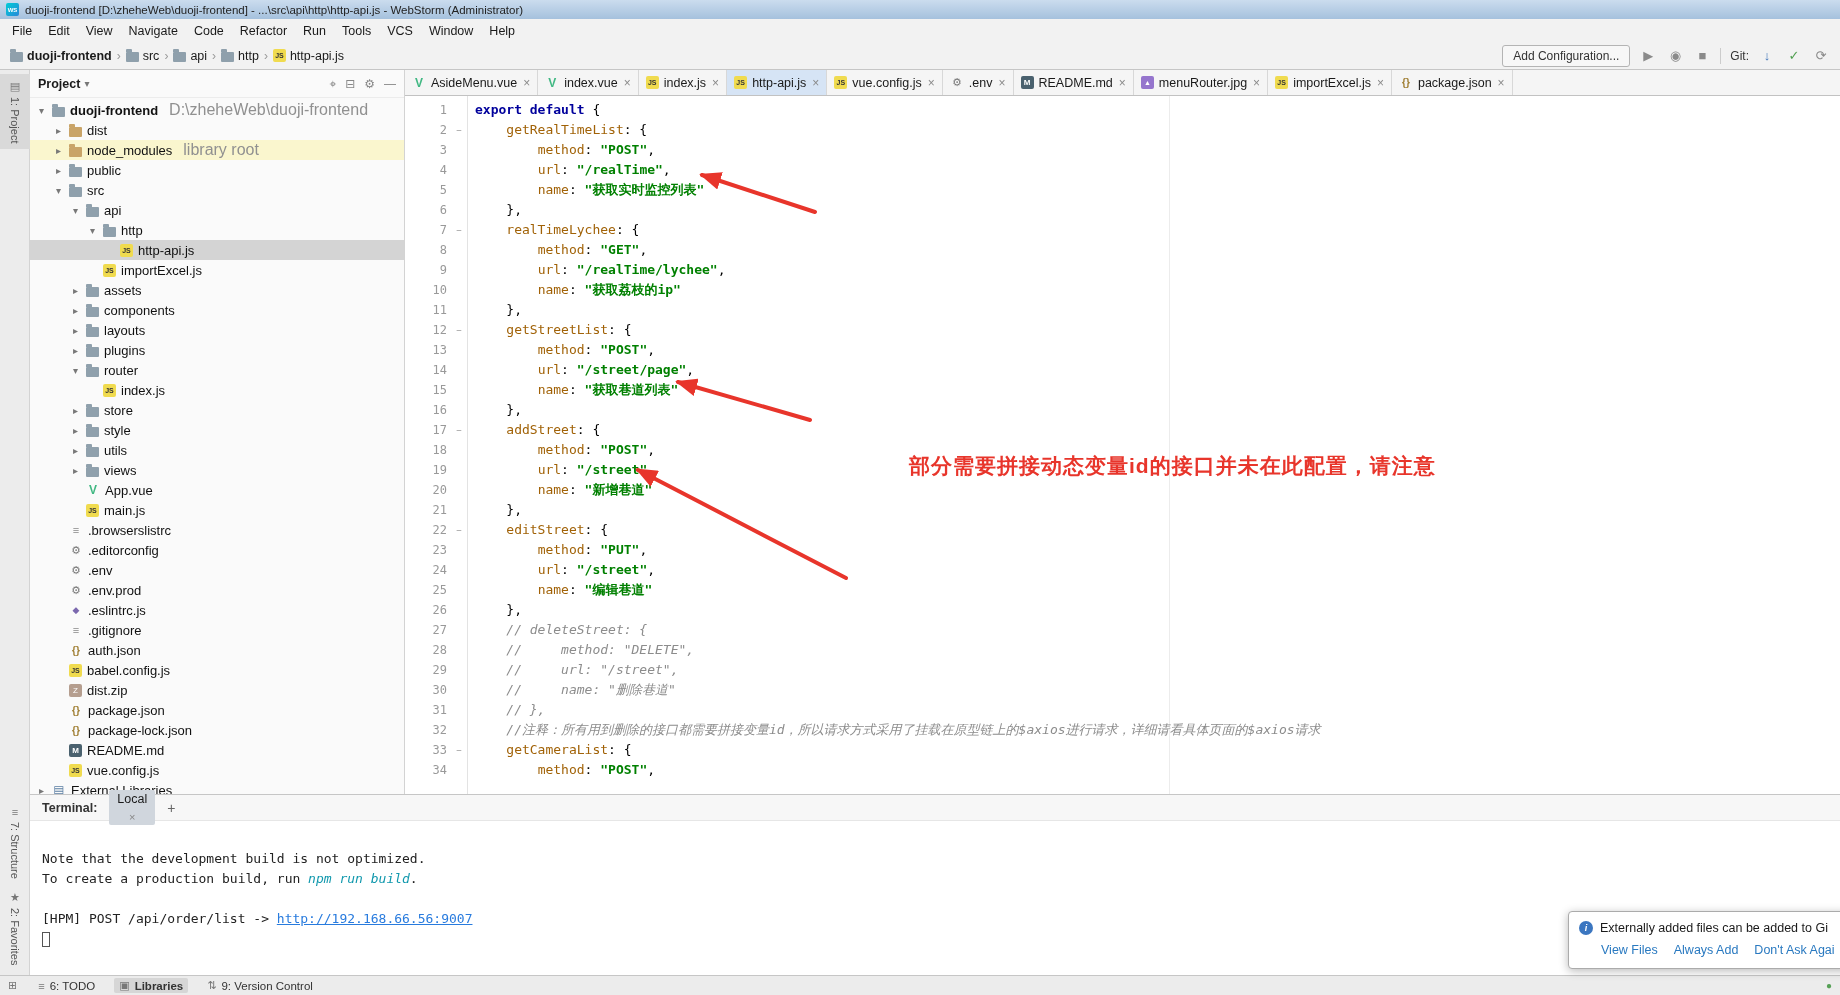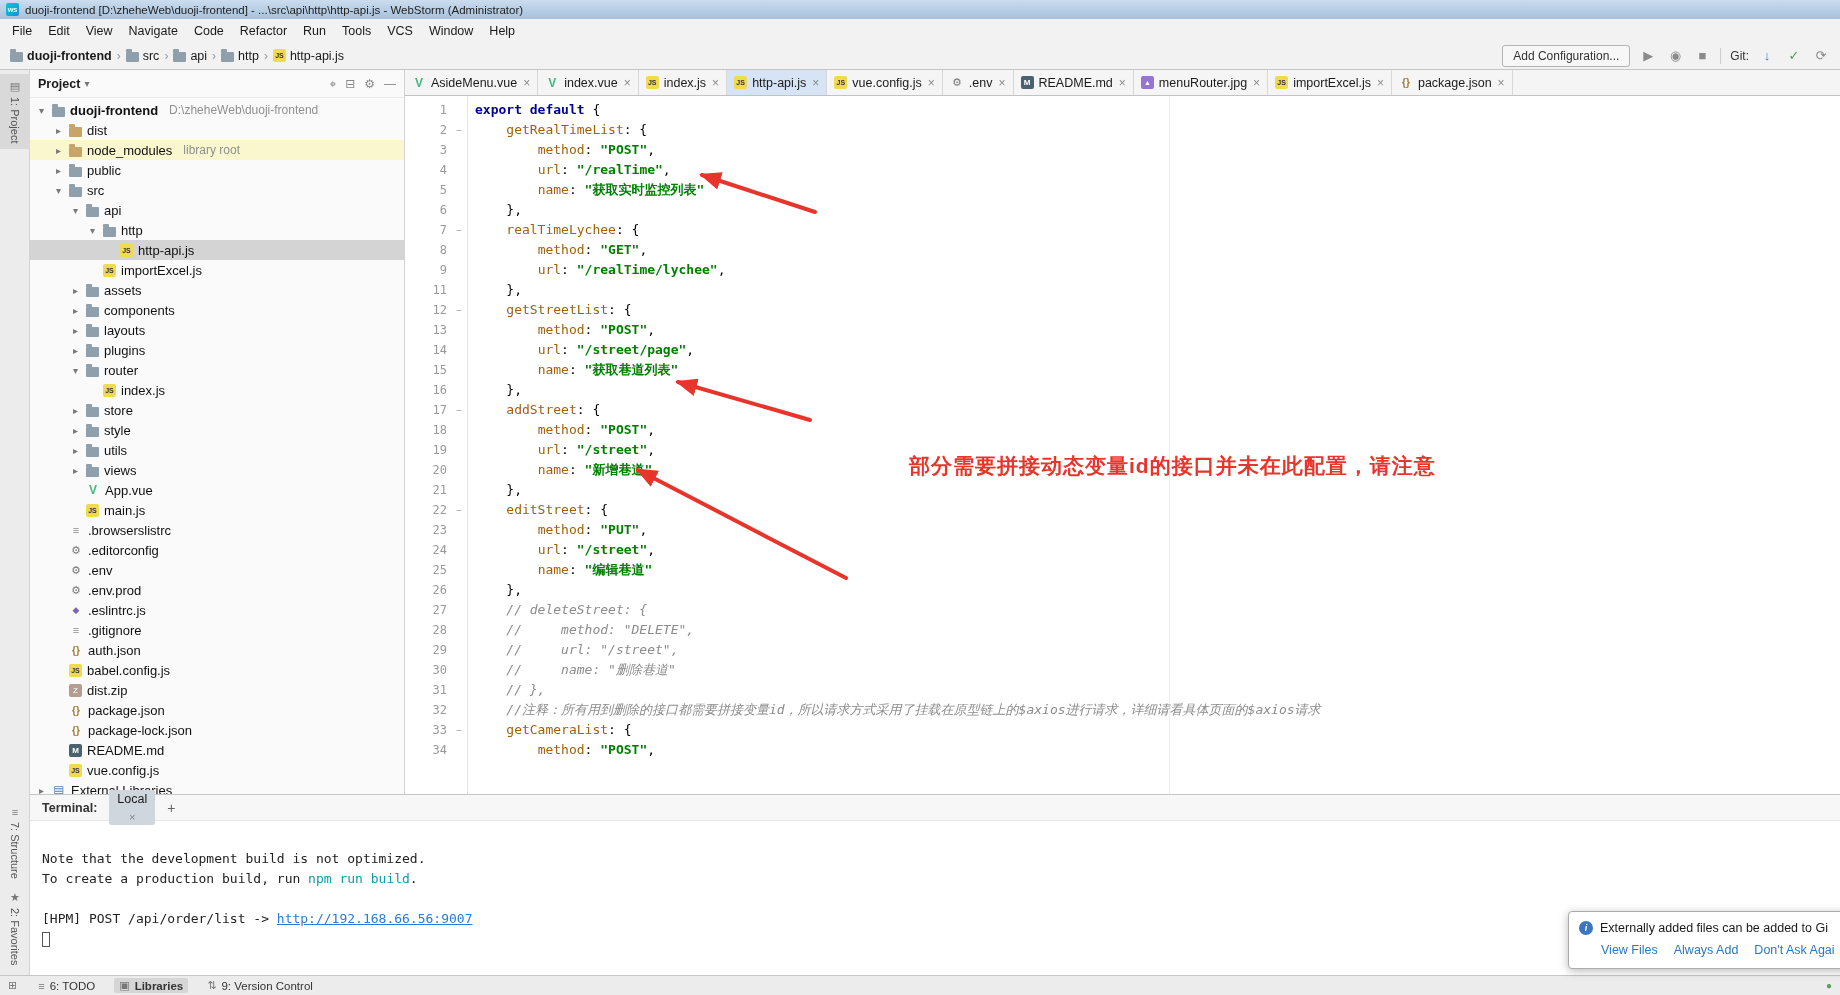--- a/index.html
+++ b/index.html
@@ -51,21 +51,21 @@
   .panel-caret { color:#777; font-size:10px; }
   .panel-icons { margin-left:auto; display:flex; gap:9px; }
   .ph-icon { color:#878787; font-size:12px; }
   .tree { padding-top:2px; }
   .trow { height:20px; display:flex; align-items:center; gap:5px; white-space:nowrap; }
   .trow.sel { background:#d4d4d4; }
   .trow.hl { background:#faf6ce; }
   .chev { width:11px; color:#787878; font-size:10px; flex:none; text-align:center; }
   .tlabel { font-size:13px; color:#111; }
   .tlabel.b { font-weight:bold; }
-  .tsuffix { font-size:12px; color:#909090; margin-left:6px; }
+  .tsuffix { font-size:16px; color:#909090; margin-left:6px; }
 
   
   .fi { display:inline-flex; align-items:center; justify-content:center; flex:none; width:14px; height:14px; }
   .fi-js { width:13px; height:13px; background:#f0db4f; color:#333; font-size:7px; font-weight:bold; border-radius:2px; }
   .fi-vue { color:#41b883; font-weight:bold; font-size:12px; }
   .fi-json { color:#9e7c2f; font-weight:bold; font-size:10px; }
   .fi-md { width:13px; height:13px; background:#4a616e; color:#fff; font-size:8px; font-weight:bold; border-radius:2px; }
   .fi-img { width:13px; height:13px; background:#9575cd; color:#fff; font-size:7px; border-radius:2px; }
   .fi-config { color:#777; font-size:11px; }
   .fi-text { color:#888; font-size:11px; }
@@ -108,21 +108,21 @@
   .terminal { position:absolute; left:30px; top:794px; right:0; height:181px; background:#fff; border-top:1px solid #c6c6c6; }
   .term-header { height:26px; display:flex; align-items:center; gap:12px; padding:0 12px; background:#f7f7f7;
     border-bottom:1px solid #e6e6e6; font-size:12.5px; }
   .term-title { font-weight:bold; color:#333; }
   .term-tab { display:flex; align-items:center; gap:5px; background:#d0d6dd; padding:2px 8px; border-radius:2px;flex-direction:column; }
   .term-close { color:#888; font-size:11px; }
   .term-plus { color:#666; font-size:14px; }
   .term-body { position:absolute; top:26px; left:0; right:0; bottom:0; padding:28px 0 0 12px;
     font-family:"DejaVu Sans Mono",monospace; font-size:13px; color:#222; }
   .tline { height:20px; line-height:20px; white-space:pre; }
-  .tt-cmd { color:#1098ad; }
+  .tt-cmd { color:#1098ad;font-style:italic; }
   .tt-link { color:#287bde; text-decoration:underline; }
   .cursor { display:inline-block; width:8px; height:15px; border:1px solid #555; vertical-align:middle; }
 
   
   .notif { position:absolute; left:1568px; top:911px; width:300px; height:58px; background:#fff;
     border:1px solid #ababab; border-radius:4px; box-shadow:0 2px 10px rgba(0,0,0,.28); z-index:20;
     padding:9px 10px; font-size:12.5px; }
   .notif-row1 { display:flex; align-items:center; gap:7px; white-space:nowrap; overflow:hidden; }
   .info-ic { width:14px; height:14px; flex:none; border-radius:50%; background:#3b76c0; color:#fff; font-size:9px;
     font-style:italic; font-weight:bold; display:flex; align-items:center; justify-content:center; }
@@ -476,20 +476,21 @@
       <div class="code" id="code">
           <div class="cline"><span class="gnum">1</span><span class="gfold"></span><span class="ctext"><span class="tk-k">export default</span><span class="tk-p"> {</span></span></div>
           <div class="cline"><span class="gnum">2</span><span class="gfold">−</span><span class="ctext"><span class="tk-p">    </span><span class="tk-n">getRealTimeList</span><span class="tk-p">: {</span></span></div>
           <div class="cline"><span class="gnum">3</span><span class="gfold"></span><span class="ctext"><span class="tk-p">        </span><span class="tk-n">method</span><span class="tk-p">: </span><span class="tk-s">"POST"</span><span class="tk-p">,</span></span></div>
           <div class="cline"><span class="gnum">4</span><span class="gfold"></span><span class="ctext"><span class="tk-p">        </span><span class="tk-n">url</span><span class="tk-p">: </span><span class="tk-s">"/realTime"</span><span class="tk-p">,</span></span></div>
           <div class="cline"><span class="gnum">5</span><span class="gfold"></span><span class="ctext"><span class="tk-p">        </span><span class="tk-n">name</span><span class="tk-p">: </span><span class="tk-s">"获取实时监控列表"</span></span></div>
           <div class="cline"><span class="gnum">6</span><span class="gfold"></span><span class="ctext"><span class="tk-p">    },</span></span></div>
           <div class="cline"><span class="gnum">7</span><span class="gfold">−</span><span class="ctext"><span class="tk-p">    </span><span class="tk-n">realTimeLychee</span><span class="tk-p">: {</span></span></div>
           <div class="cline"><span class="gnum">8</span><span class="gfold"></span><span class="ctext"><span class="tk-p">        </span><span class="tk-n">method</span><span class="tk-p">: </span><span class="tk-s">"GET"</span><span class="tk-p">,</span></span></div>
           <div class="cline"><span class="gnum">9</span><span class="gfold"></span><span class="ctext"><span class="tk-p">        </span><span class="tk-n">url</span><span class="tk-p">: </span><span class="tk-s">"/realTime/lychee"</span><span class="tk-p">,</span></span></div>
+          <div class="cline"><span class="gnum">10</span><span class="gfold"></span><span class="ctext"><span class="tk-p">        </span><span class="tk-n">name</span><span class="tk-p">: </span><span class="tk-s">"获取荔枝的ip"</span></span></div>
           <div class="cline"><span class="gnum">11</span><span class="gfold"></span><span class="ctext"><span class="tk-p">    },</span></span></div>
           <div class="cline"><span class="gnum">12</span><span class="gfold">−</span><span class="ctext"><span class="tk-p">    </span><span class="tk-n">getStreetList</span><span class="tk-p">: {</span></span></div>
           <div class="cline"><span class="gnum">13</span><span class="gfold"></span><span class="ctext"><span class="tk-p">        </span><span class="tk-n">method</span><span class="tk-p">: </span><span class="tk-s">"POST"</span><span class="tk-p">,</span></span></div>
           <div class="cline"><span class="gnum">14</span><span class="gfold"></span><span class="ctext"><span class="tk-p">        </span><span class="tk-n">url</span><span class="tk-p">: </span><span class="tk-s">"/street/page"</span><span class="tk-p">,</span></span></div>
           <div class="cline"><span class="gnum">15</span><span class="gfold"></span><span class="ctext"><span class="tk-p">        </span><span class="tk-n">name</span><span class="tk-p">: </span><span class="tk-s">"获取巷道列表"</span></span></div>
           <div class="cline"><span class="gnum">16</span><span class="gfold"></span><span class="ctext"><span class="tk-p">    },</span></span></div>
           <div class="cline"><span class="gnum">17</span><span class="gfold">−</span><span class="ctext"><span class="tk-p">    </span><span class="tk-n">addStreet</span><span class="tk-p">: {</span></span></div>
           <div class="cline"><span class="gnum">18</span><span class="gfold"></span><span class="ctext"><span class="tk-p">        </span><span class="tk-n">method</span><span class="tk-p">: </span><span class="tk-s">"POST"</span><span class="tk-p">,</span></span></div>
           <div class="cline"><span class="gnum">19</span><span class="gfold"></span><span class="ctext"><span class="tk-p">        </span><span class="tk-n">url</span><span class="tk-p">: </span><span class="tk-s">"/street"</span><span class="tk-p">,</span></span></div>
           <div class="cline"><span class="gnum">20</span><span class="gfold"></span><span class="ctext"><span class="tk-p">        </span><span class="tk-n">name</span><span class="tk-p">: </span><span class="tk-s">"新增巷道"</span></span></div>

